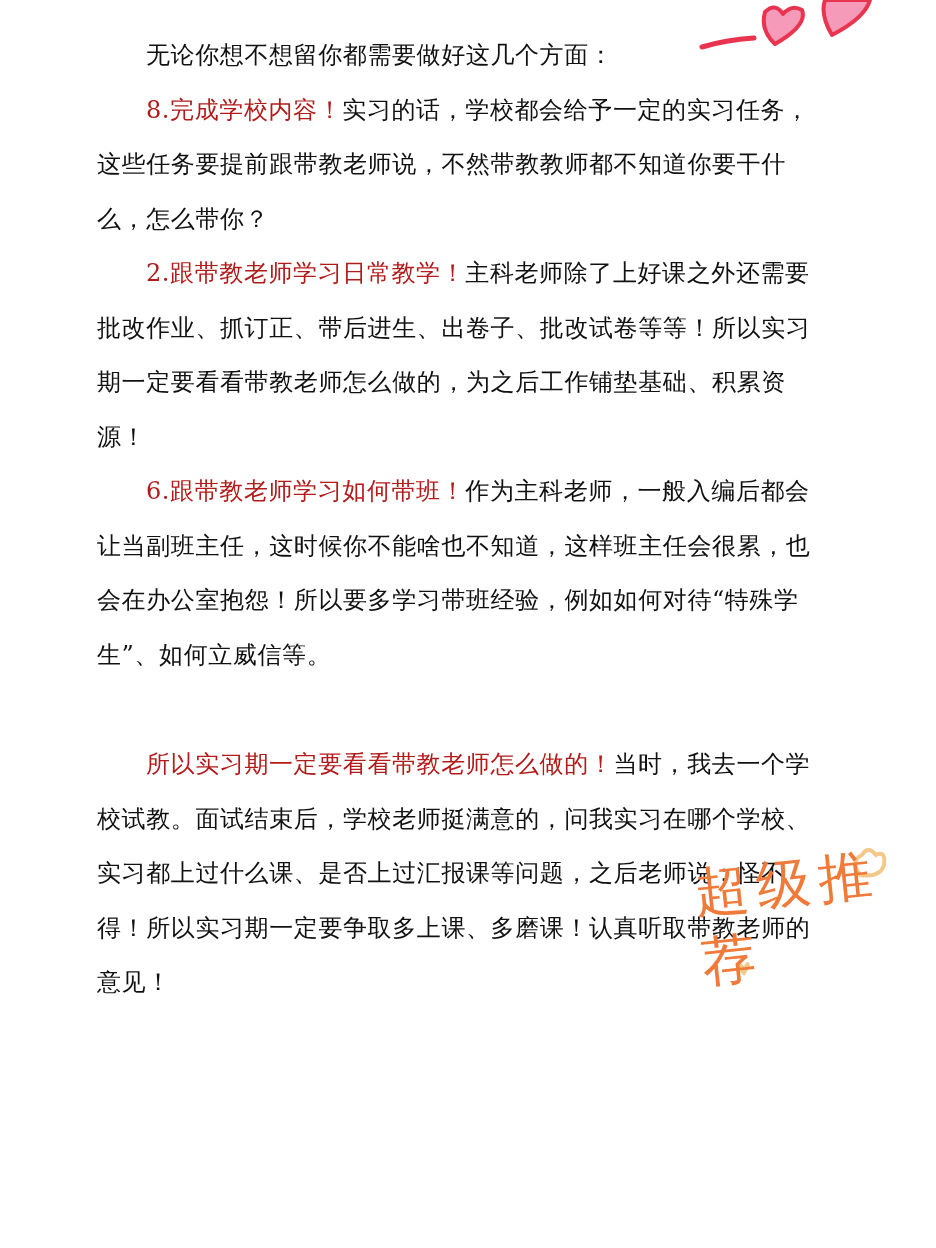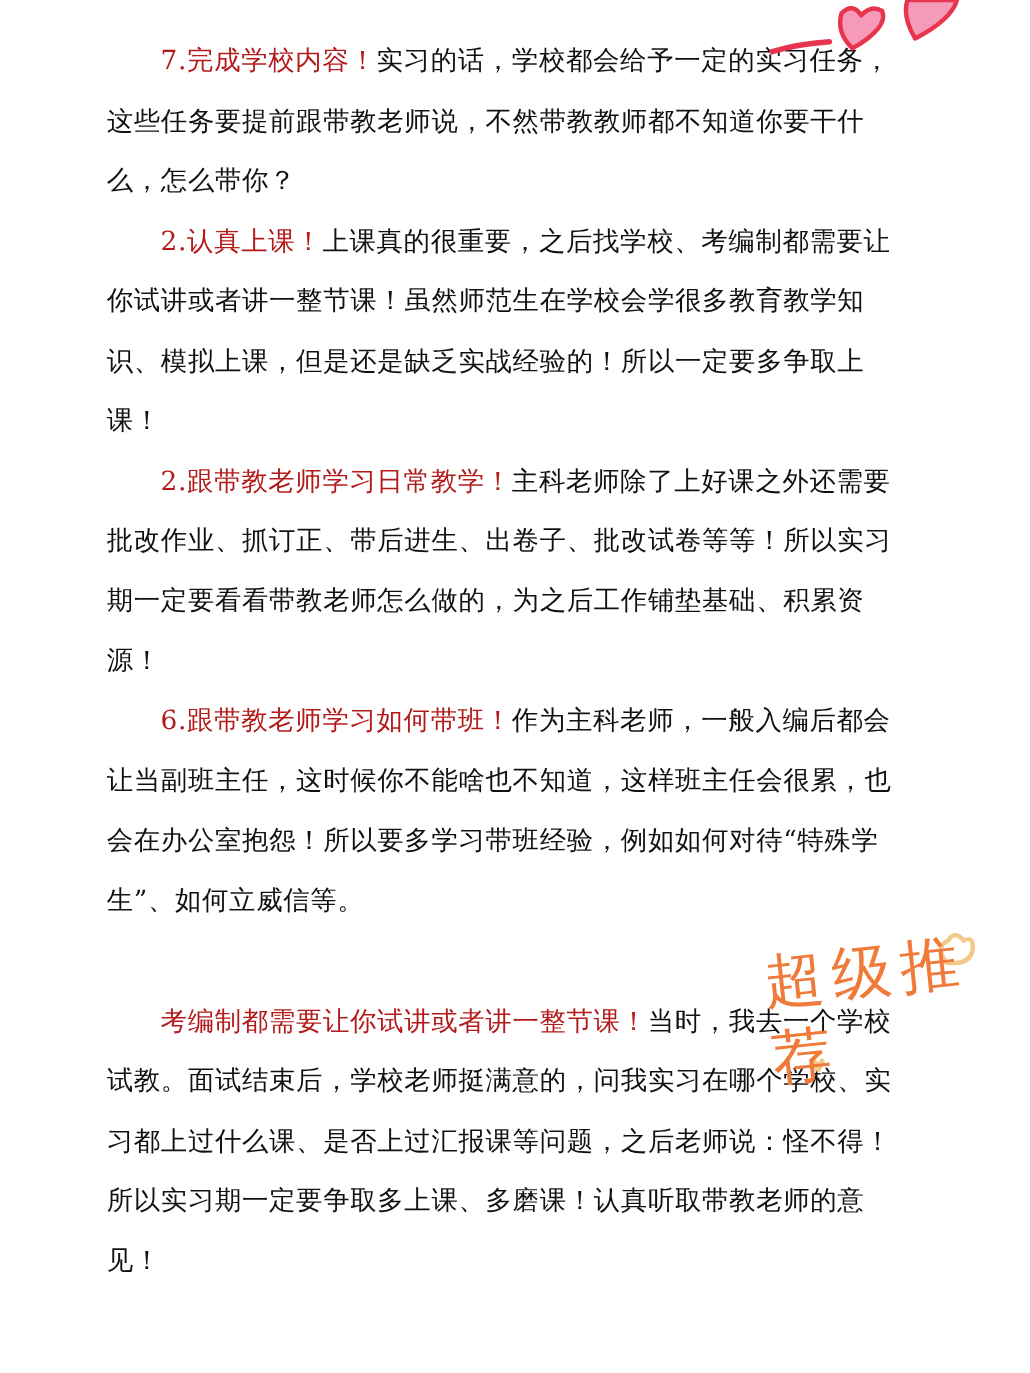--- a/index.html
+++ b/index.html
@@ -8,32 +8,32 @@
   .doc { position:absolute; left:97px; top:28px; width:720px; }
   .para { font-size:24px; line-height:54.5px; margin:0; text-indent:49px; letter-spacing:0.6px; }
   .hl { color:#b31b1b; }
   .gap { height:55px; }
   .deco { position:absolute; }
 </style>
 </head>
 <body>
 
 <div class="doc">
+  <p class="para">无论你想不想留你都需要做好这几个方面：</p>
 
-  <p class="para"><span class="hl">7.完成学校内容！</span><span>实习的话，学校都会给予一定的实习任务，这些任务要提前跟带教老师说，不然带教教师都不知道你要干什么，怎么带你？</span></p>
+  <p class="para"><span class="hl">8.完成学校内容！</span><span>实习的话，学校都会给予一定的实习任务，这些任务要提前跟带教老师说，不然带教教师都不知道你要干什么，怎么带你？</span></p>
 
-  <p class="para"><span class="hl">2.认真上课！</span><span>上课真的很重要，之后找学校、考编制都需要让你试讲或者讲一整节课！虽然师范生在学校会学很多教育教学知识、模拟上课，但是还是缺乏实战经验的！所以一定要多争取上课！</span></p>
 
   <p class="para"><span class="hl">2.跟带教老师学习日常教学！</span><span>主科老师除了上好课之外还需要批改作业、抓订正、带后进生、出卷子、批改试卷等等！所以实习期一定要看看带教老师怎么做的，为之后工作铺垫基础、积累资源！</span></p>
 
   <p class="para"><span class="hl">6.跟带教老师学习如何带班！</span><span>作为主科老师，一般入编后都会让当副班主任，这时候你不能啥也不知道，这样班主任会很累，也会在办公室抱怨！所以要多学习带班经验，例如如何对待“特殊学生”、如何立威信等。</span></p>
 
   <div class="gap"></div>
 
-  <p class="para"><span class="hl">考编制都需要让你试讲或者讲一整节课！</span><span>当时，我去一个学校试教。面试结束后，学校老师挺满意的，问我实习在哪个学校、实习都上过什么课、是否上过汇报课等问题，之后老师说：怪不得！所以实习期一定要争取多上课、多磨课！认真听取带教老师的意见！</span></p>
+  <p class="para"><span class="hl">所以实习期一定要看看带教老师怎么做的！</span><span>当时，我去一个学校试教。面试结束后，学校老师挺满意的，问我实习在哪个学校、实习都上过什么课、是否上过汇报课等问题，之后老师说：怪不得！所以实习期一定要争取多上课、多磨课！认真听取带教老师的意见！</span></p>
 </div>
 
 <svg class="deco" style="left:680px;top:0px" width="256" height="60" viewBox="0 0 256 60">
   <path d="M22 47 Q45 40 74 38" stroke="#e8344e" stroke-width="5" fill="none" stroke-linecap="round"></path>
   <path d="M95 44 Q80 30 85 12 Q95 2 103 14 Q112 4 122 10 Q128 25 95 44 Z" fill="#f59ab8" stroke="#e8344e" stroke-width="4" stroke-linejoin="round"></path>
   <path d="M152 35 Q140 15 145 0 L190 0 Q185 18 152 35 Z" fill="#f59ab8" stroke="#e8344e" stroke-width="4" stroke-linejoin="round"></path>
 </svg>
 
 <div class="deco" style="left:690px;top:840px;width:240px;height:140px;">
   <svg width="240" height="140" viewBox="0 0 240 140" style="position:absolute;left:0;top:0">

